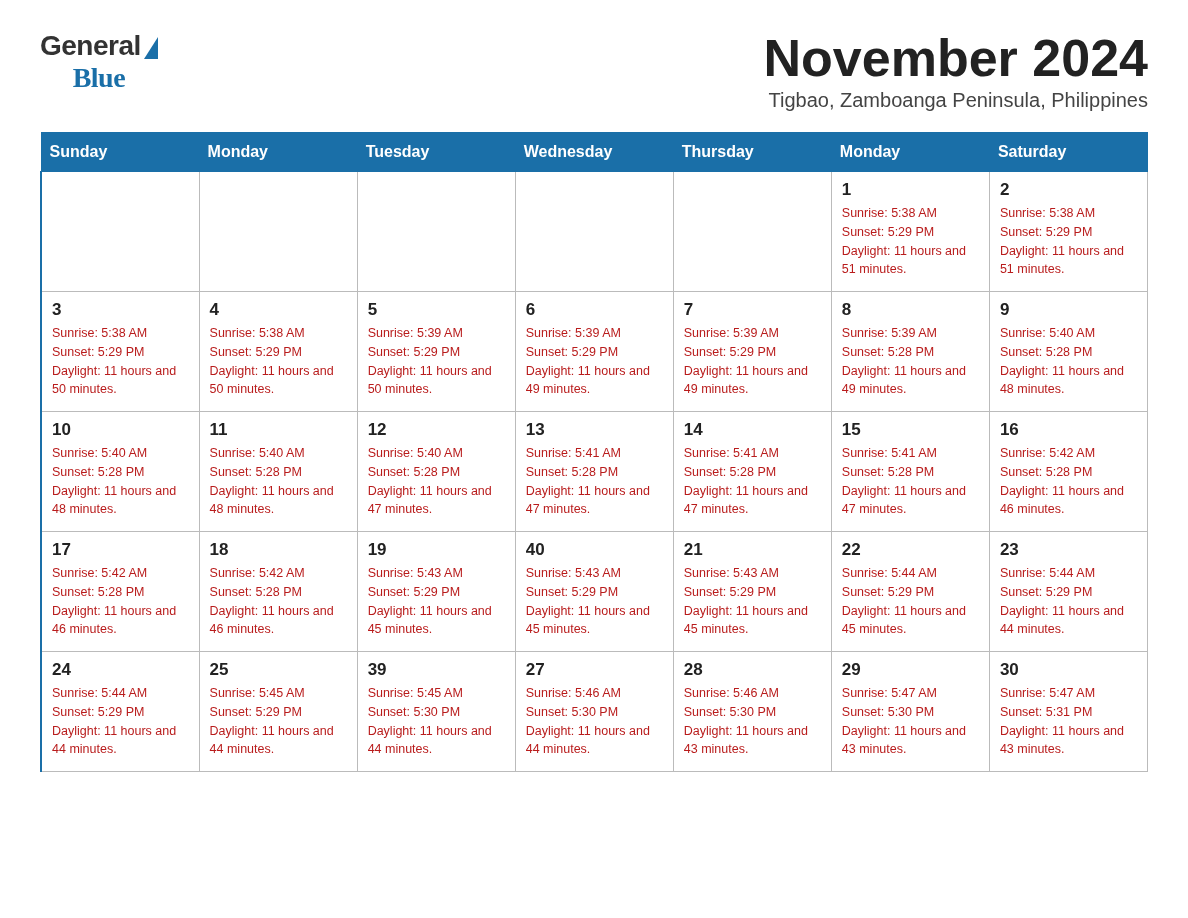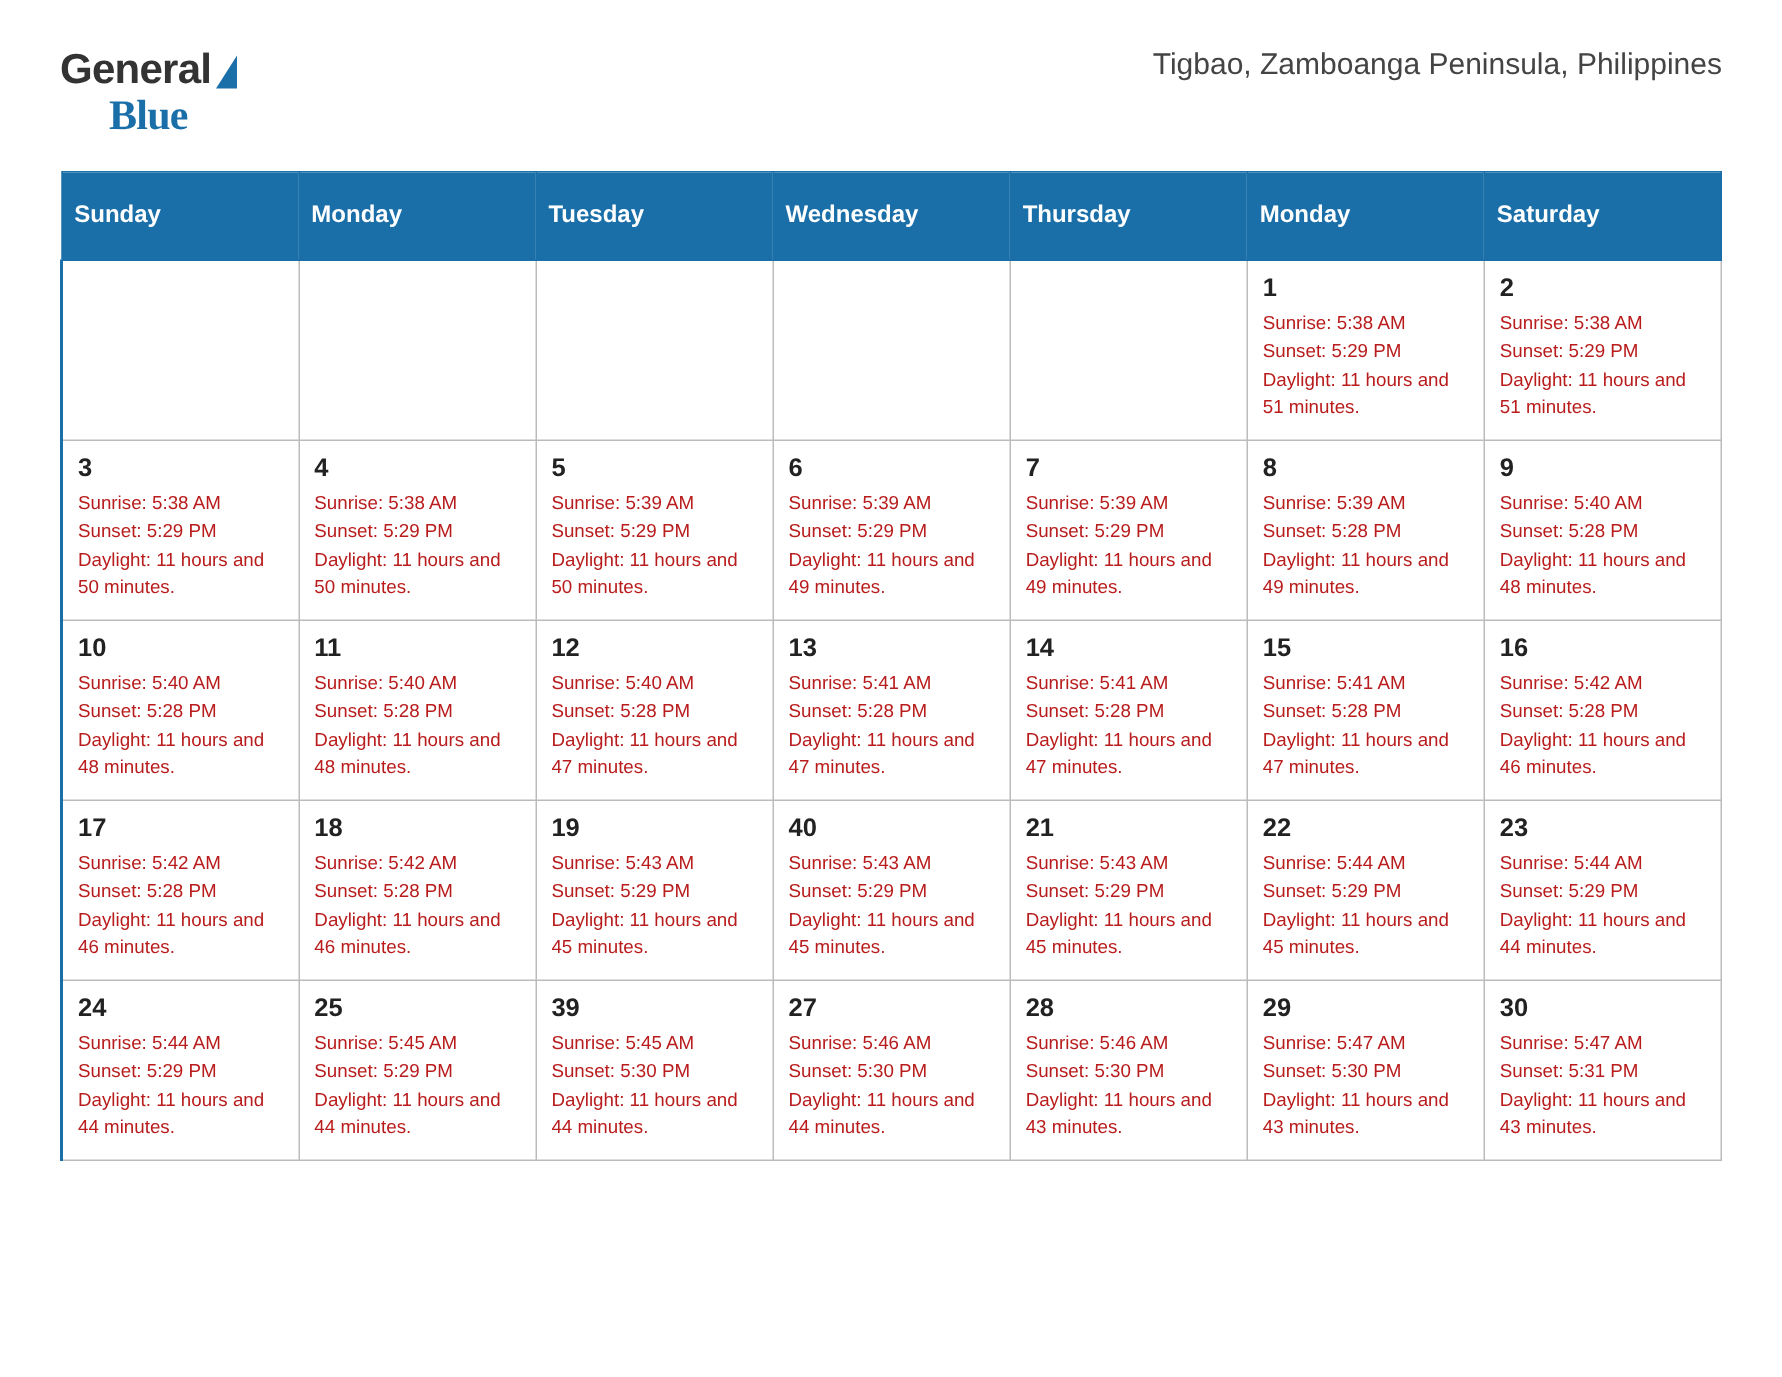--- a/index.html
+++ b/index.html
@@ -61,21 +61,21 @@
       margin-top: 2px;
     }
     .calendar {
       width: 100%;
       border-collapse: collapse;
       border: 1px solid #aaa;
     }
     .calendar thead th {
       background-color: #1a6fa8;
       color: #fff;
-      padding: 20px 8px;
+      padding: 10px 8px;
       font-size: 16px;
       font-weight: bold;
       text-align: left;
       border: 1px solid #1a6fa8;
     }
     .calendar tbody td {
       vertical-align: top;
       padding: 8px 10px;
       border: 1px solid #bbb;
       width: 14.28%;
@@ -105,20 +105,21 @@
 
 <div class="header">
   <div class="logo">
     <div class="logo-top">
       <span class="logo-general">General</span>
       <div class="logo-triangle"></div>
     </div>
     <span class="logo-blue">Blue</span>
   </div>
   <div class="title-section">
+    <div class="month-title">November 2024</div>
     <div class="location">Tigbao, Zamboanga Peninsula, Philippines</div>
   </div>
 </div>
 
 <table class="calendar">
   <thead>
     <tr>
     <th>Sunday</th>
         <th>Monday</th>
         <th>Tuesday</th>

